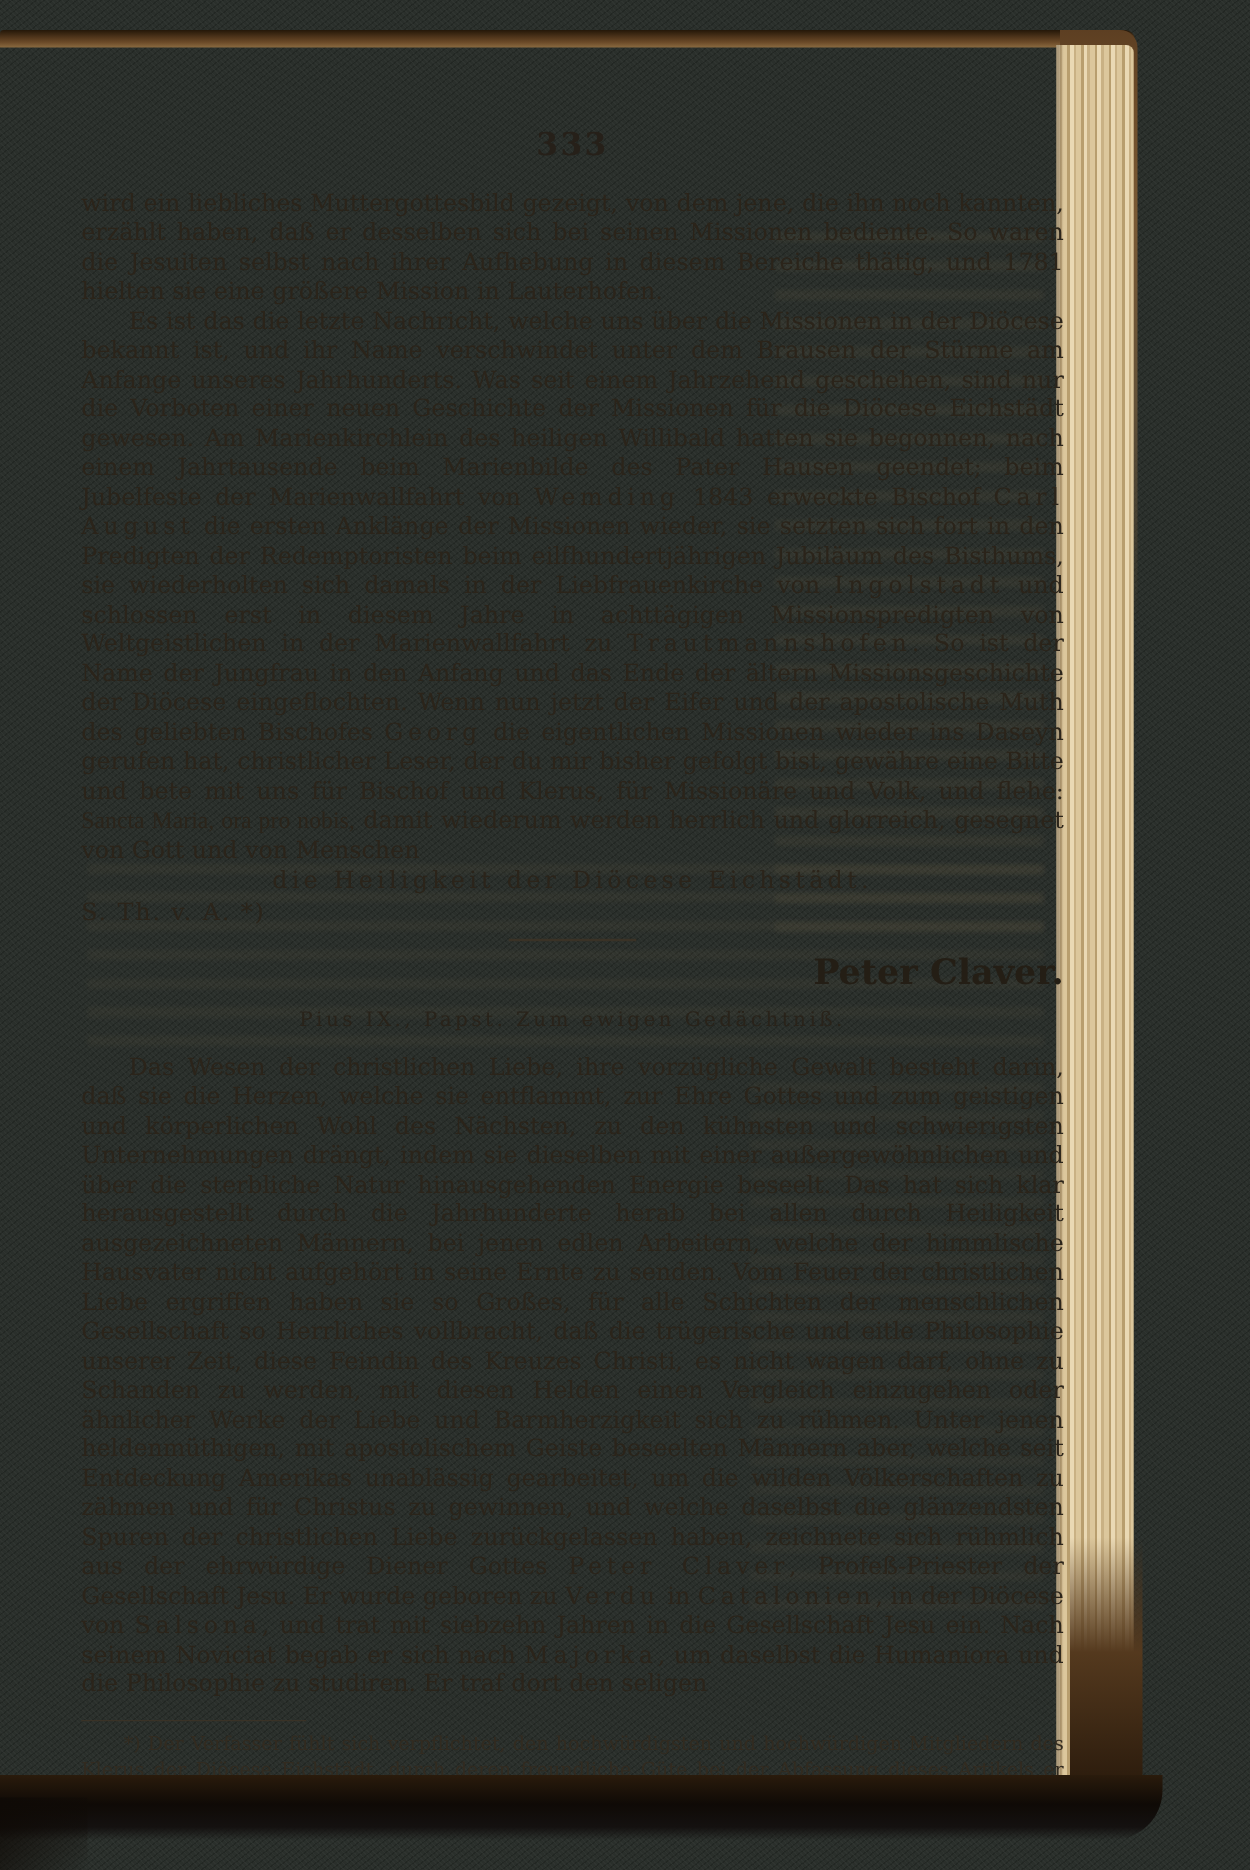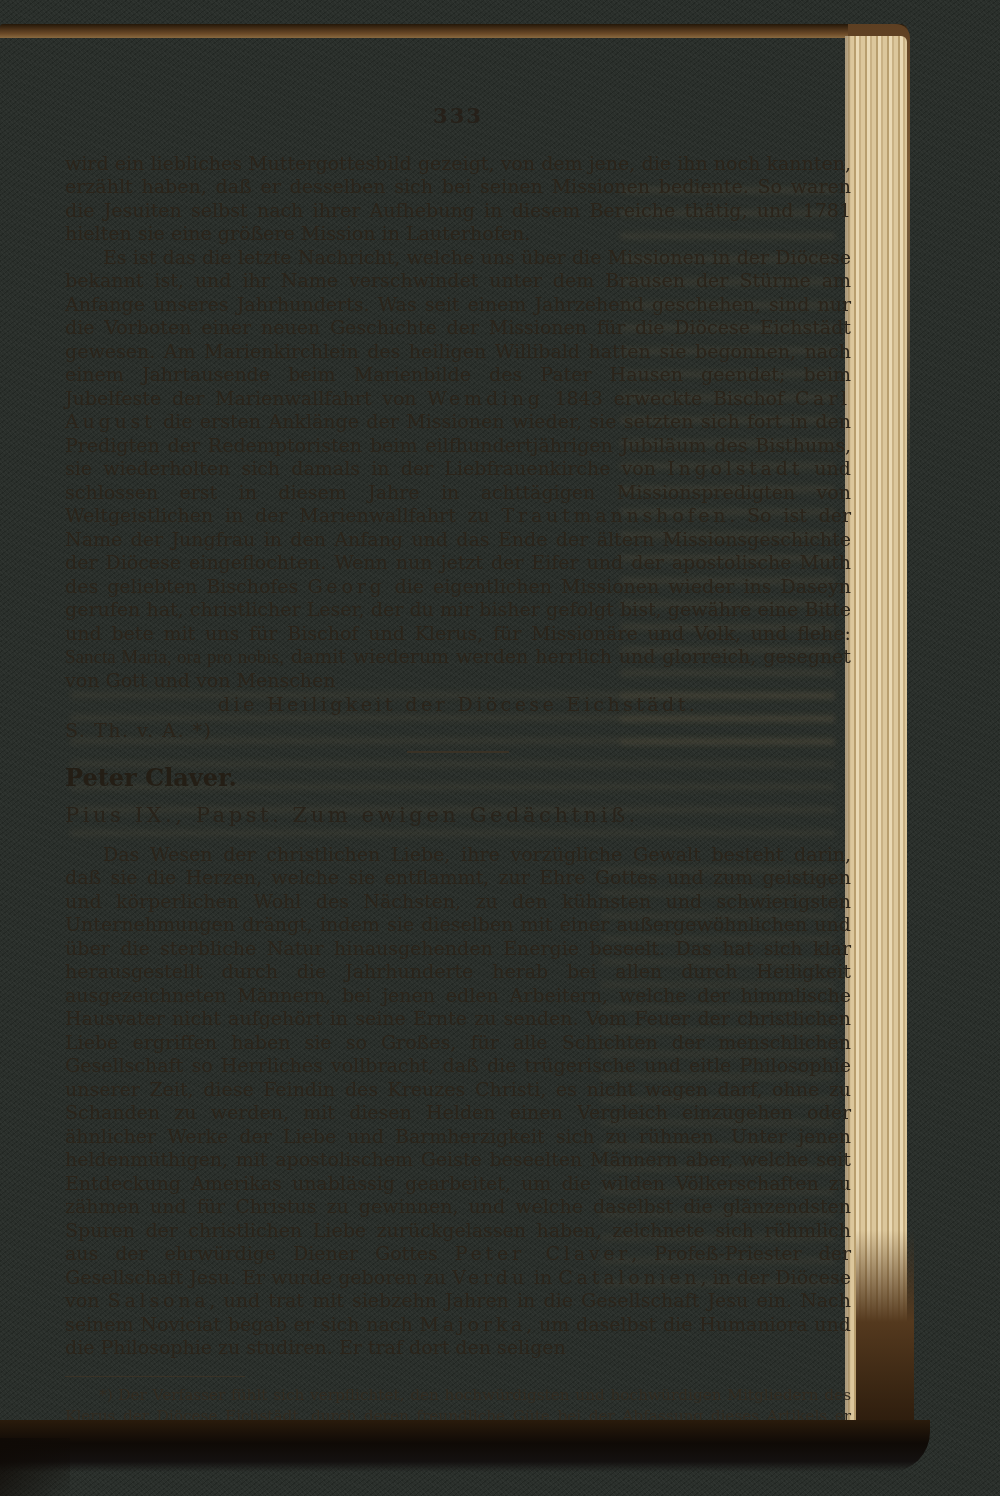--- a/index.html
+++ b/index.html
@@ -84,21 +84,21 @@
   }
 
   
   .textblock{
     position:absolute;left:65px;top:104px;width:786px;
     color:#2b241a;
     font-size:19px;line-height:23.5px;
     text-align:justify;
   }
   .pageno{
-    text-align:center;font-weight:bold;font-size:21px;letter-spacing:2px;
+    text-align:center;font-weight:bold;font-size:25px;letter-spacing:2px;
     color:#262019;margin:0 0 24px 0;
   }
   p{margin:0;}
   .indent{text-indent:38px;}
   .sp{letter-spacing:0.2em;}
   .ant{font-family:"Liberation Serif", serif;}
   .closing{
     text-align:center;letter-spacing:0.18em;margin-top:1px;
   }
   .signature{
@@ -106,25 +106,25 @@
   }
   .divider{
     width:102px;height:0;border:0;border-top:2.2px solid #3a3226;
     margin:9px auto 10px auto;
   }
   .heading{
     text-align:center;font-weight:bold;color:#241e15;
     font-size:22.5px;line-height:29px;margin-top:14px;
   }
   .heading2{
-    text-align:left;font-weight:bold;color:#241e15;
-    font-size:24px;line-height:29px;margin-bottom:12px;
+    text-align:right;font-weight:bold;color:#241e15;
+    font-size:28px;line-height:29px;margin-bottom:12px;
   }
   .subheading{
-    text-align:left;font-size:21px;letter-spacing:0.17em;
+    text-align:center;font-size:16px;letter-spacing:0.17em;
     color:#29231a;margin-bottom:15px;
   }
   .fnrule{
     width:180px;height:0;border:0;border-top:1.6px solid #3a3226;
     margin:16px 0 8px 0;
   }
   .footnote{
     font-size:15.3px;line-height:21px;text-indent:34px;color:#322b20;
   }
 </style>

